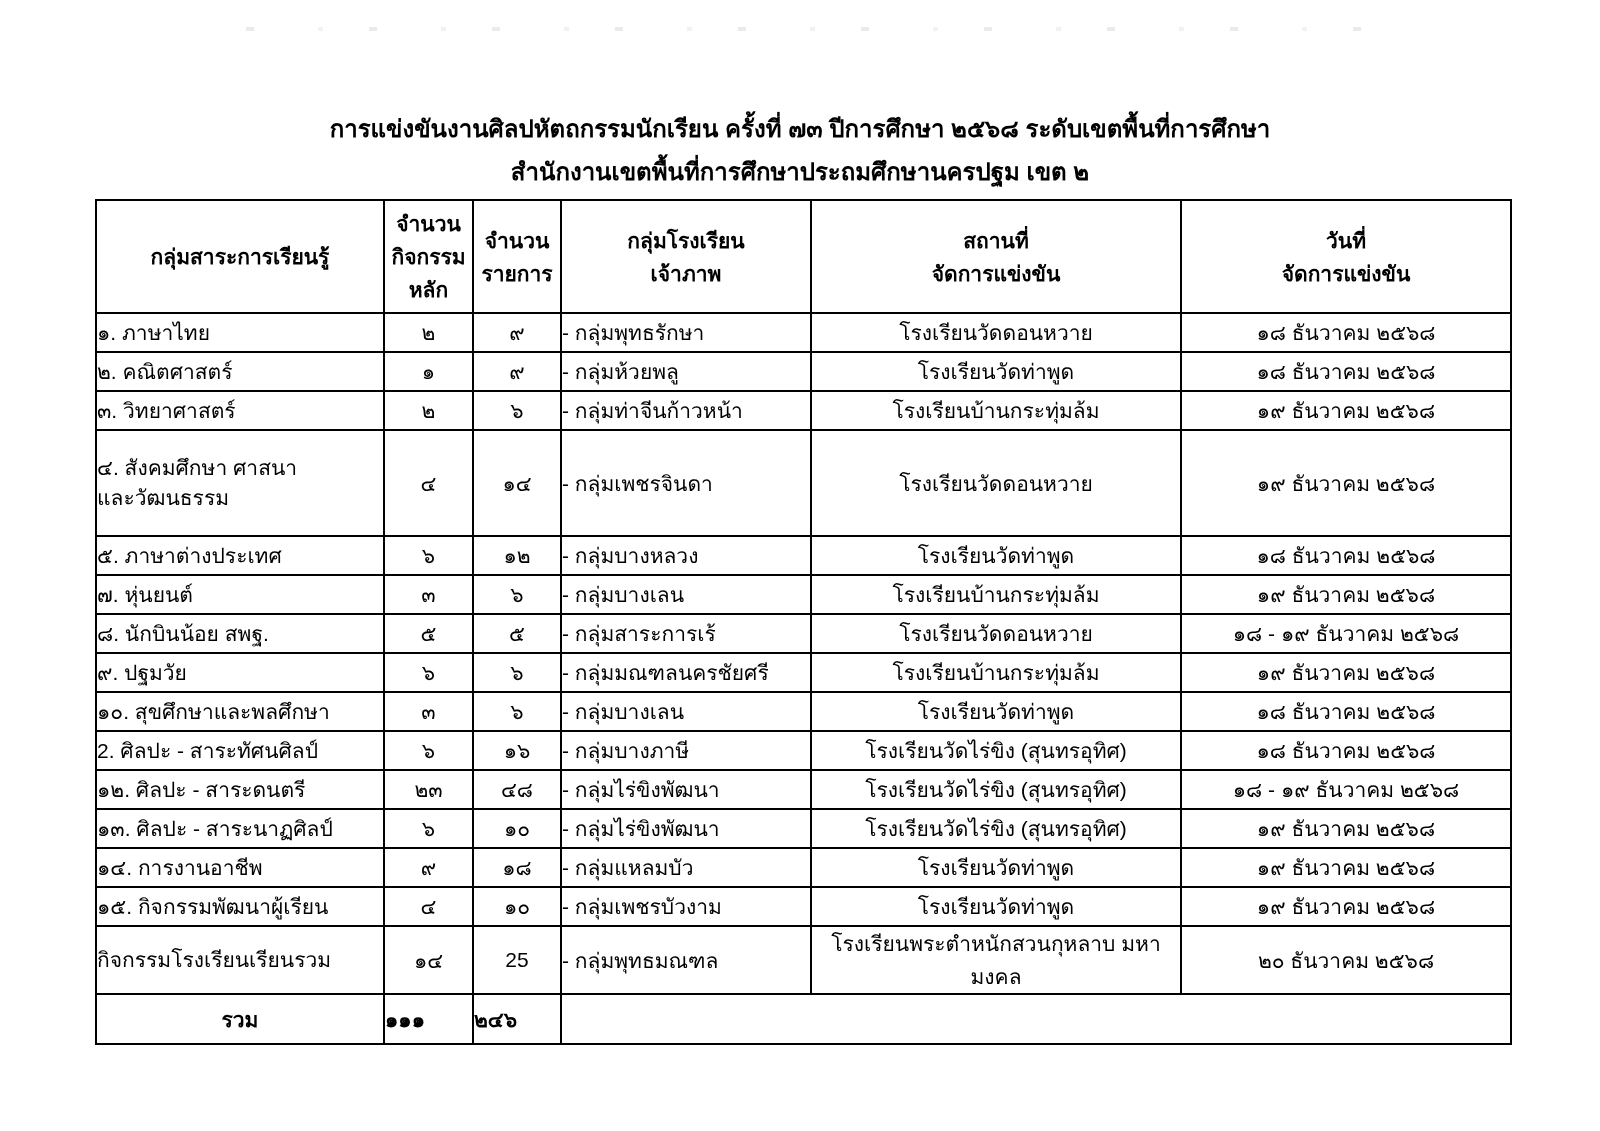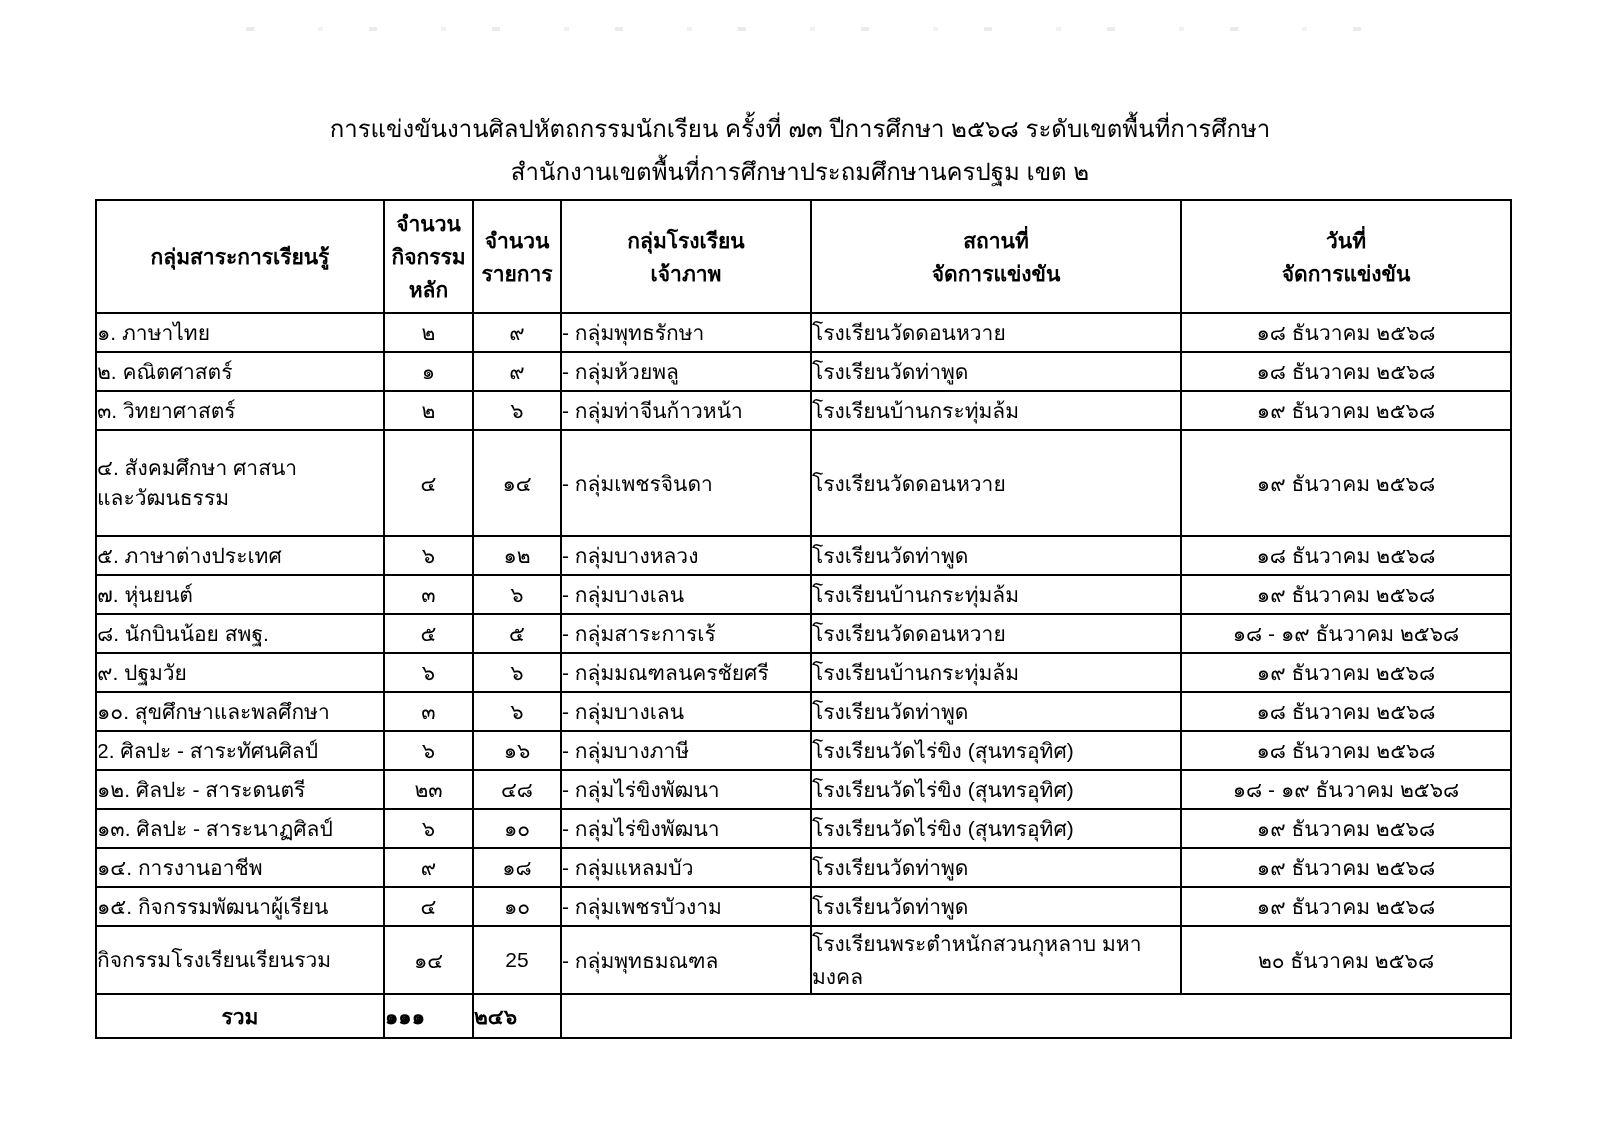--- a/index.html
+++ b/index.html
@@ -27,62 +27,61 @@
     background: repeating-linear-gradient(90deg,
       transparent 0 46px,
       #e2e2e2 46px 54px,
       transparent 54px 118px,
       #ececec 118px 123px);
     opacity: 0.7;
   }
   .title-block {
     padding-top: 107px;
     text-align: center;
-    font-weight: normal;
+    font-weight: bold;
     font-size: 24px;
     line-height: 43px;
   }
   table.main {
     margin: 6px 0 0 95px;
     width: 1415px;
     border-collapse: collapse;
     table-layout: fixed;
     font-size: 21px;
   }
   table.main th, table.main td {
     border: 2px solid #000000;
     vertical-align: middle;
     padding: 0;
     overflow: hidden;
   }
   thead tr { height: 113px; }
   tbody tr { height: 39px; }
   tbody tr.tall-row { height: 106px; }
-  tfoot tr { height: 44px; }
+  tfoot tr { height: 50px; }
   th {
     font-weight: bold;
     text-align: center;
     white-space: pre-line;
     line-height: 33px;
   }
   td.td-subject {
     text-align: left;
     padding-left: 9px;
     white-space: pre-line;
     line-height: 30px;
-    border-radius: 19px;
   }
   td.td-center { text-align: center; }
   td.td-host {
     text-align: left;
     padding-left: 8px;
     margin-left: 28px;
   }
   td.td-venue {
-    text-align: left;
+    text-align: center;
     padding-left: 5px;
   }
   td.total-label {
     text-align: center;
     font-weight: bold;
   }
   td.total-num {
     font-weight: bold;
   }
   td.no-border {

